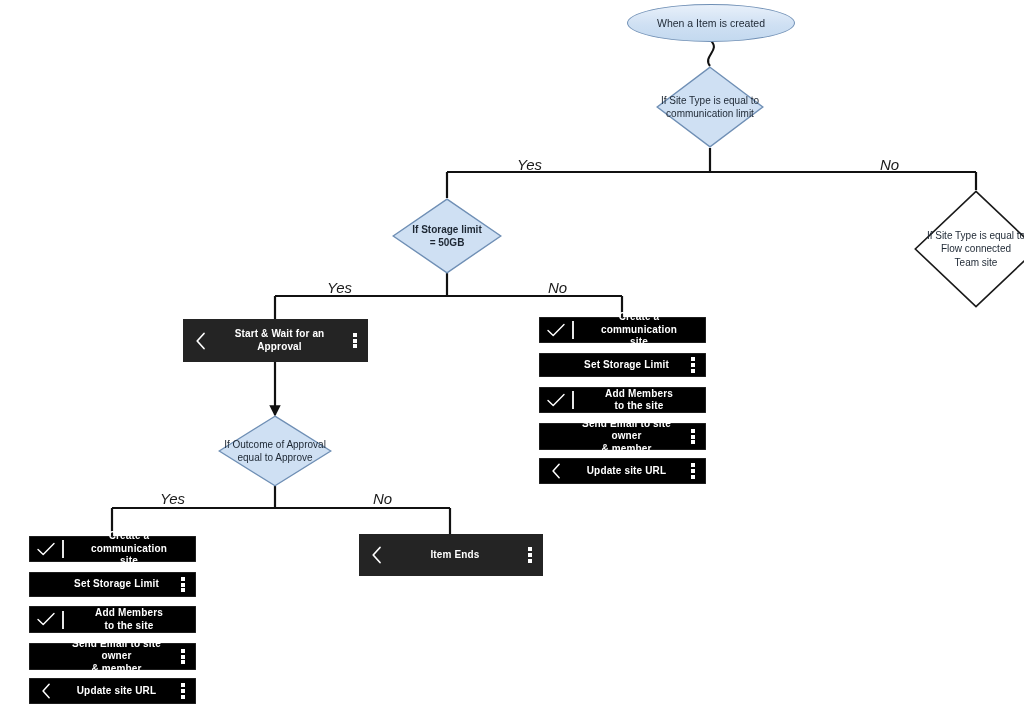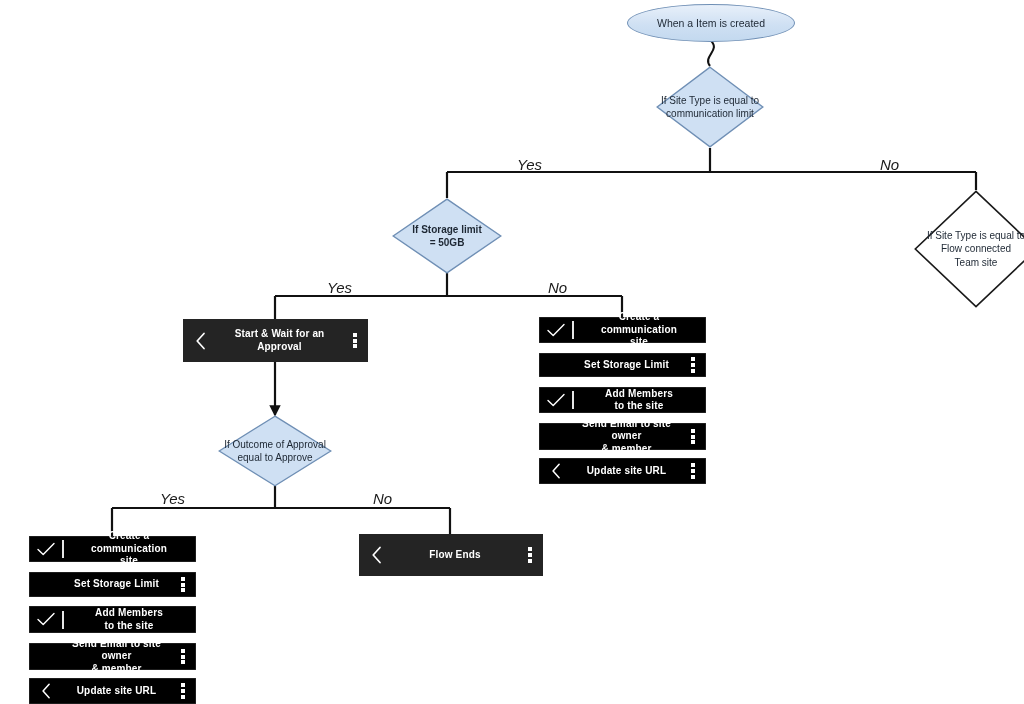--- a/index.html
+++ b/index.html
@@ -235,21 +235,21 @@
         </span>
     </div>
   </div>
 
   <div class="action gray big" style="left:343px; top:534px; width:184px; height:42px;">
     <div class="lead">
       <svg class="ic-chevron" width="11" height="18" viewBox="0 0 11 18" aria-hidden="true">
         <path d="M9 1.5 L2.2 9 L9 16.5" fill="none" stroke="#ffffff" stroke-width="1.7" stroke-linecap="round" stroke-linejoin="round"></path>
       </svg>
     </div>
-    <div class="bar-label">Flow Ends</div>
+    <div class="bar-label">Item Ends</div>
     <div class="trail">
       <span class="ic-dots" aria-hidden="true">
           <span></span>
           <span></span>
           <span></span>
         </span>
     </div>
   </div>
 
   <div class="action" style="left:523px; top:317px; width:167px; height:26px;">

